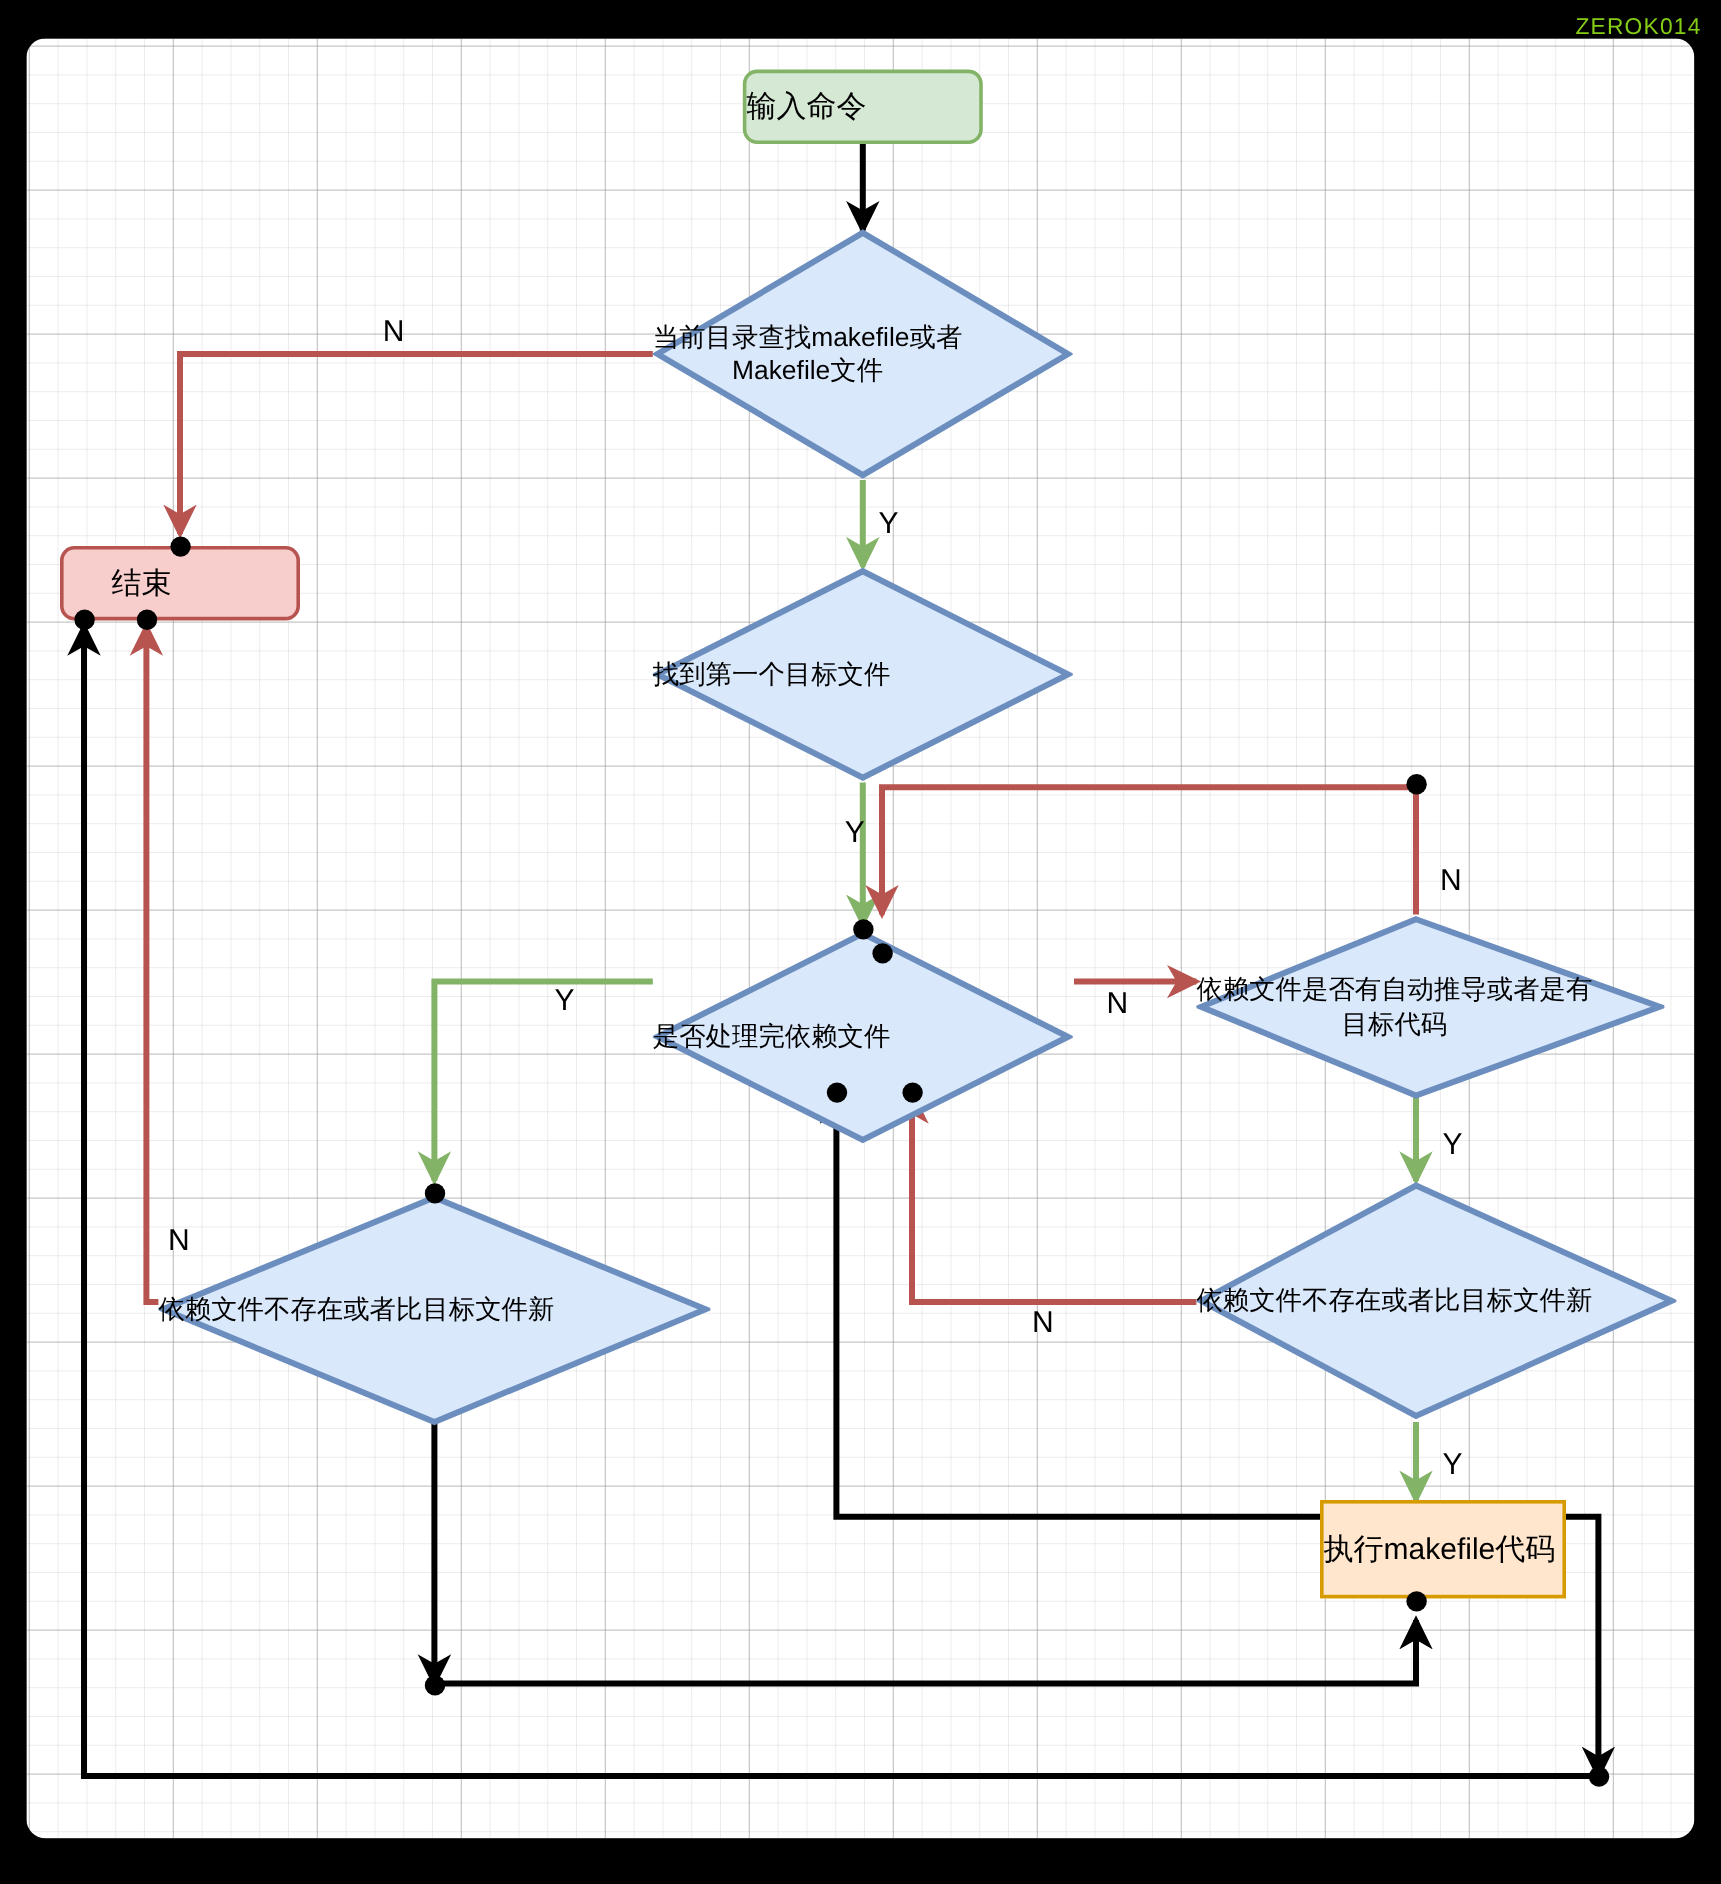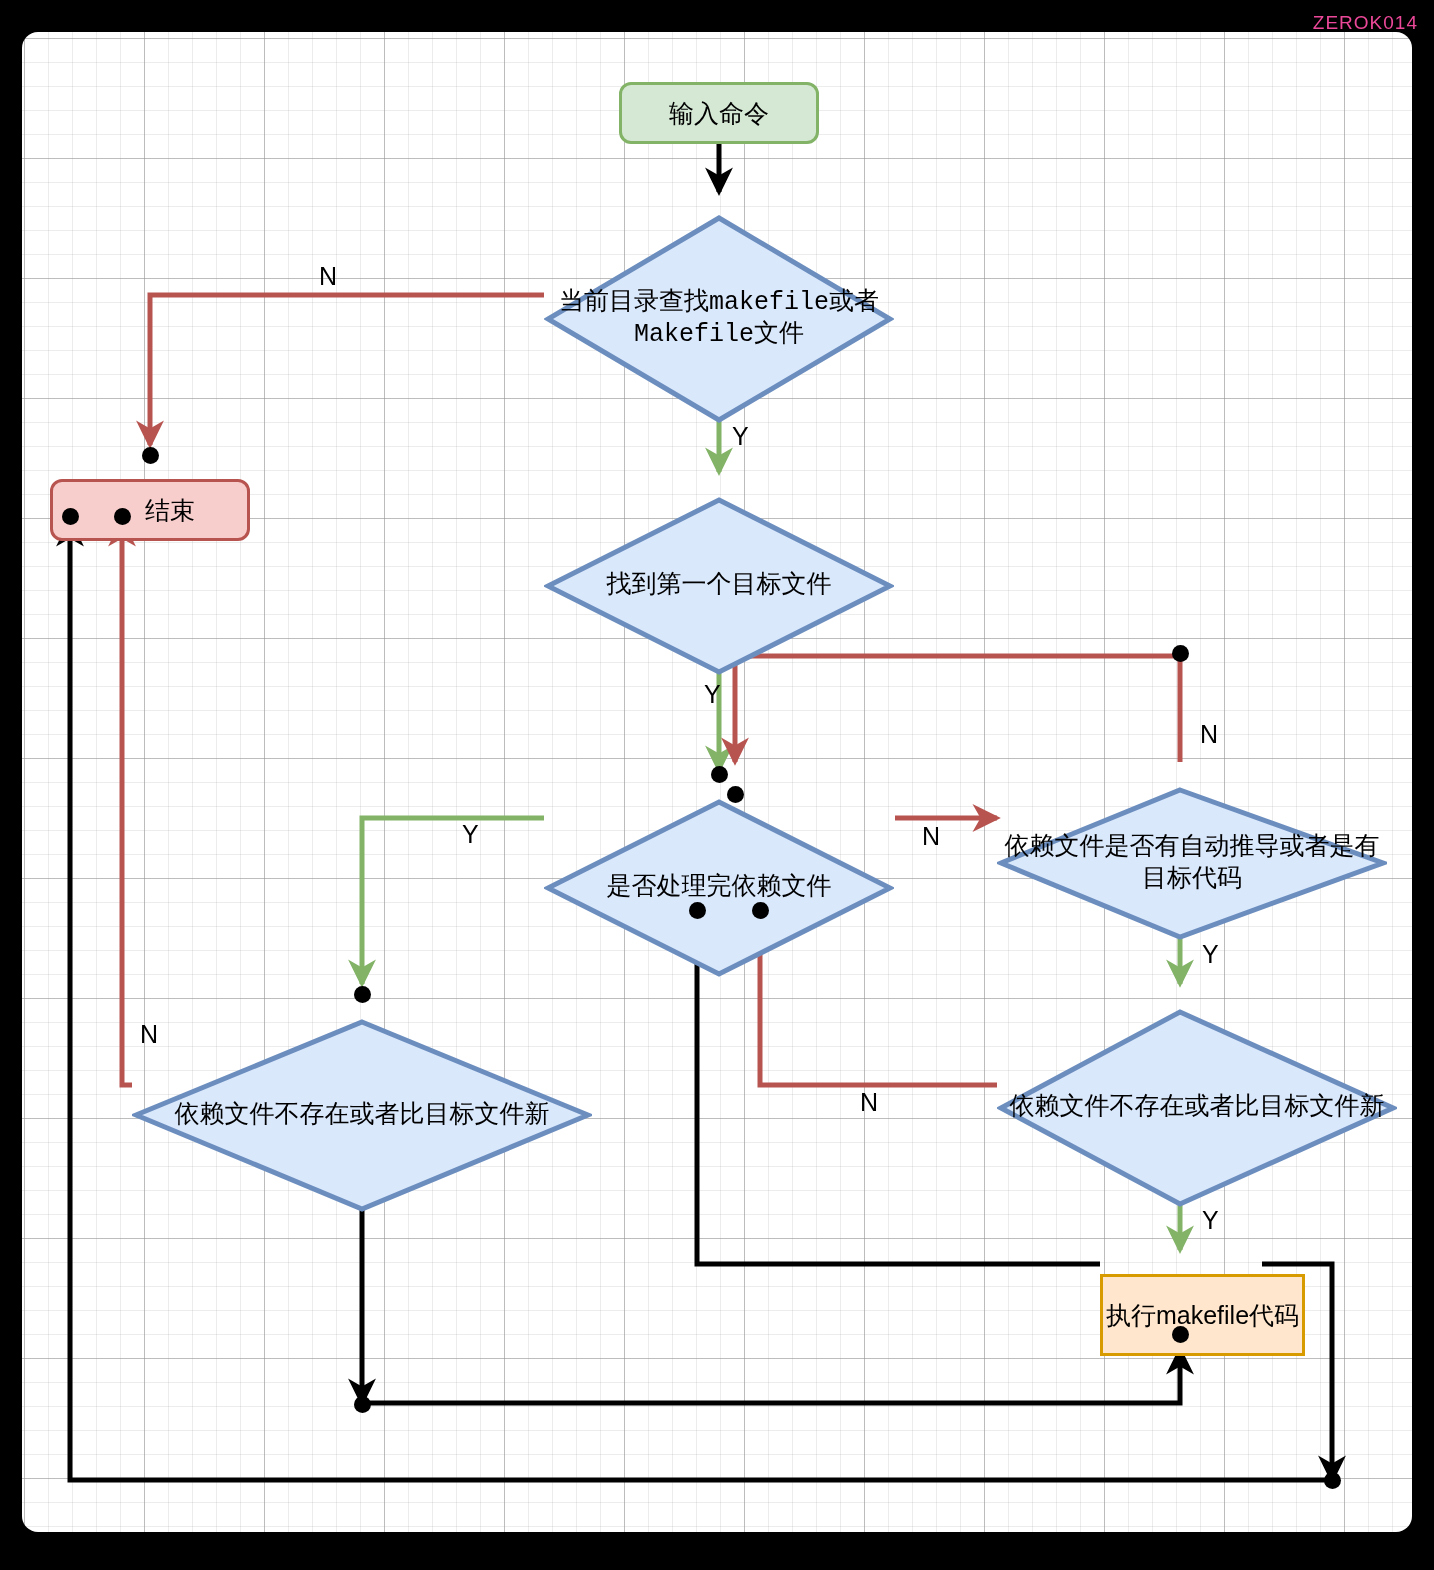--- a/index.html
+++ b/index.html
@@ -15,21 +15,21 @@
     height: 1570px;
     background: #000000;
     overflow: hidden;
   }
   #watermark {
     position: absolute;
     top: 12px;
     right: 16px;
     font-size: 19px;
     letter-spacing: 1px;
-    color: #ec4899;
+    color: #84cc16;
     font-family: "Liberation Sans", "DejaVu Sans", sans-serif;
     z-index: 60;
     user-select: none;
   }
   #canvas {
     position: absolute;
     left: 22px;
     top: 32px;
     width: 1390px;
     height: 1500px;
@@ -50,25 +50,23 @@
     top: 0;
     width: 1390px;
     height: 1500px;
     z-index: 5;
   }
   .node {
     position: absolute;
     z-index: 20;
     display: flex;
     align-items: center;
-    justify-content: center;
     text-align: center;
     box-sizing: border-box;
     color: #000000;
-    margin-top: 24px;
   }
   .node .cap {
     position: relative;
     z-index: 3;
     line-height: 1.28;
     white-space: pre-line;
     pointer-events: none;
   }
   .term {
     border-radius: 12px;
@@ -84,22 +82,21 @@
     padding-left: 40px;
   }
   .process {
     background: #ffe6cc;
     border: 3px solid #d79b00;
     font-size: 25px;
   }
   .decision {
     background: transparent;
     border: none;
-    font-size: 25px;
-    font-family: Liberation Mono, monospace;
+    font-size: 22px;
   }
   .decision .dshape {
     position: absolute;
     left: 0; top: 0;
     width: 100%; height: 100%;
     z-index: 1;
   }
   .elabel {
     position: absolute;
     z-index: 30;

